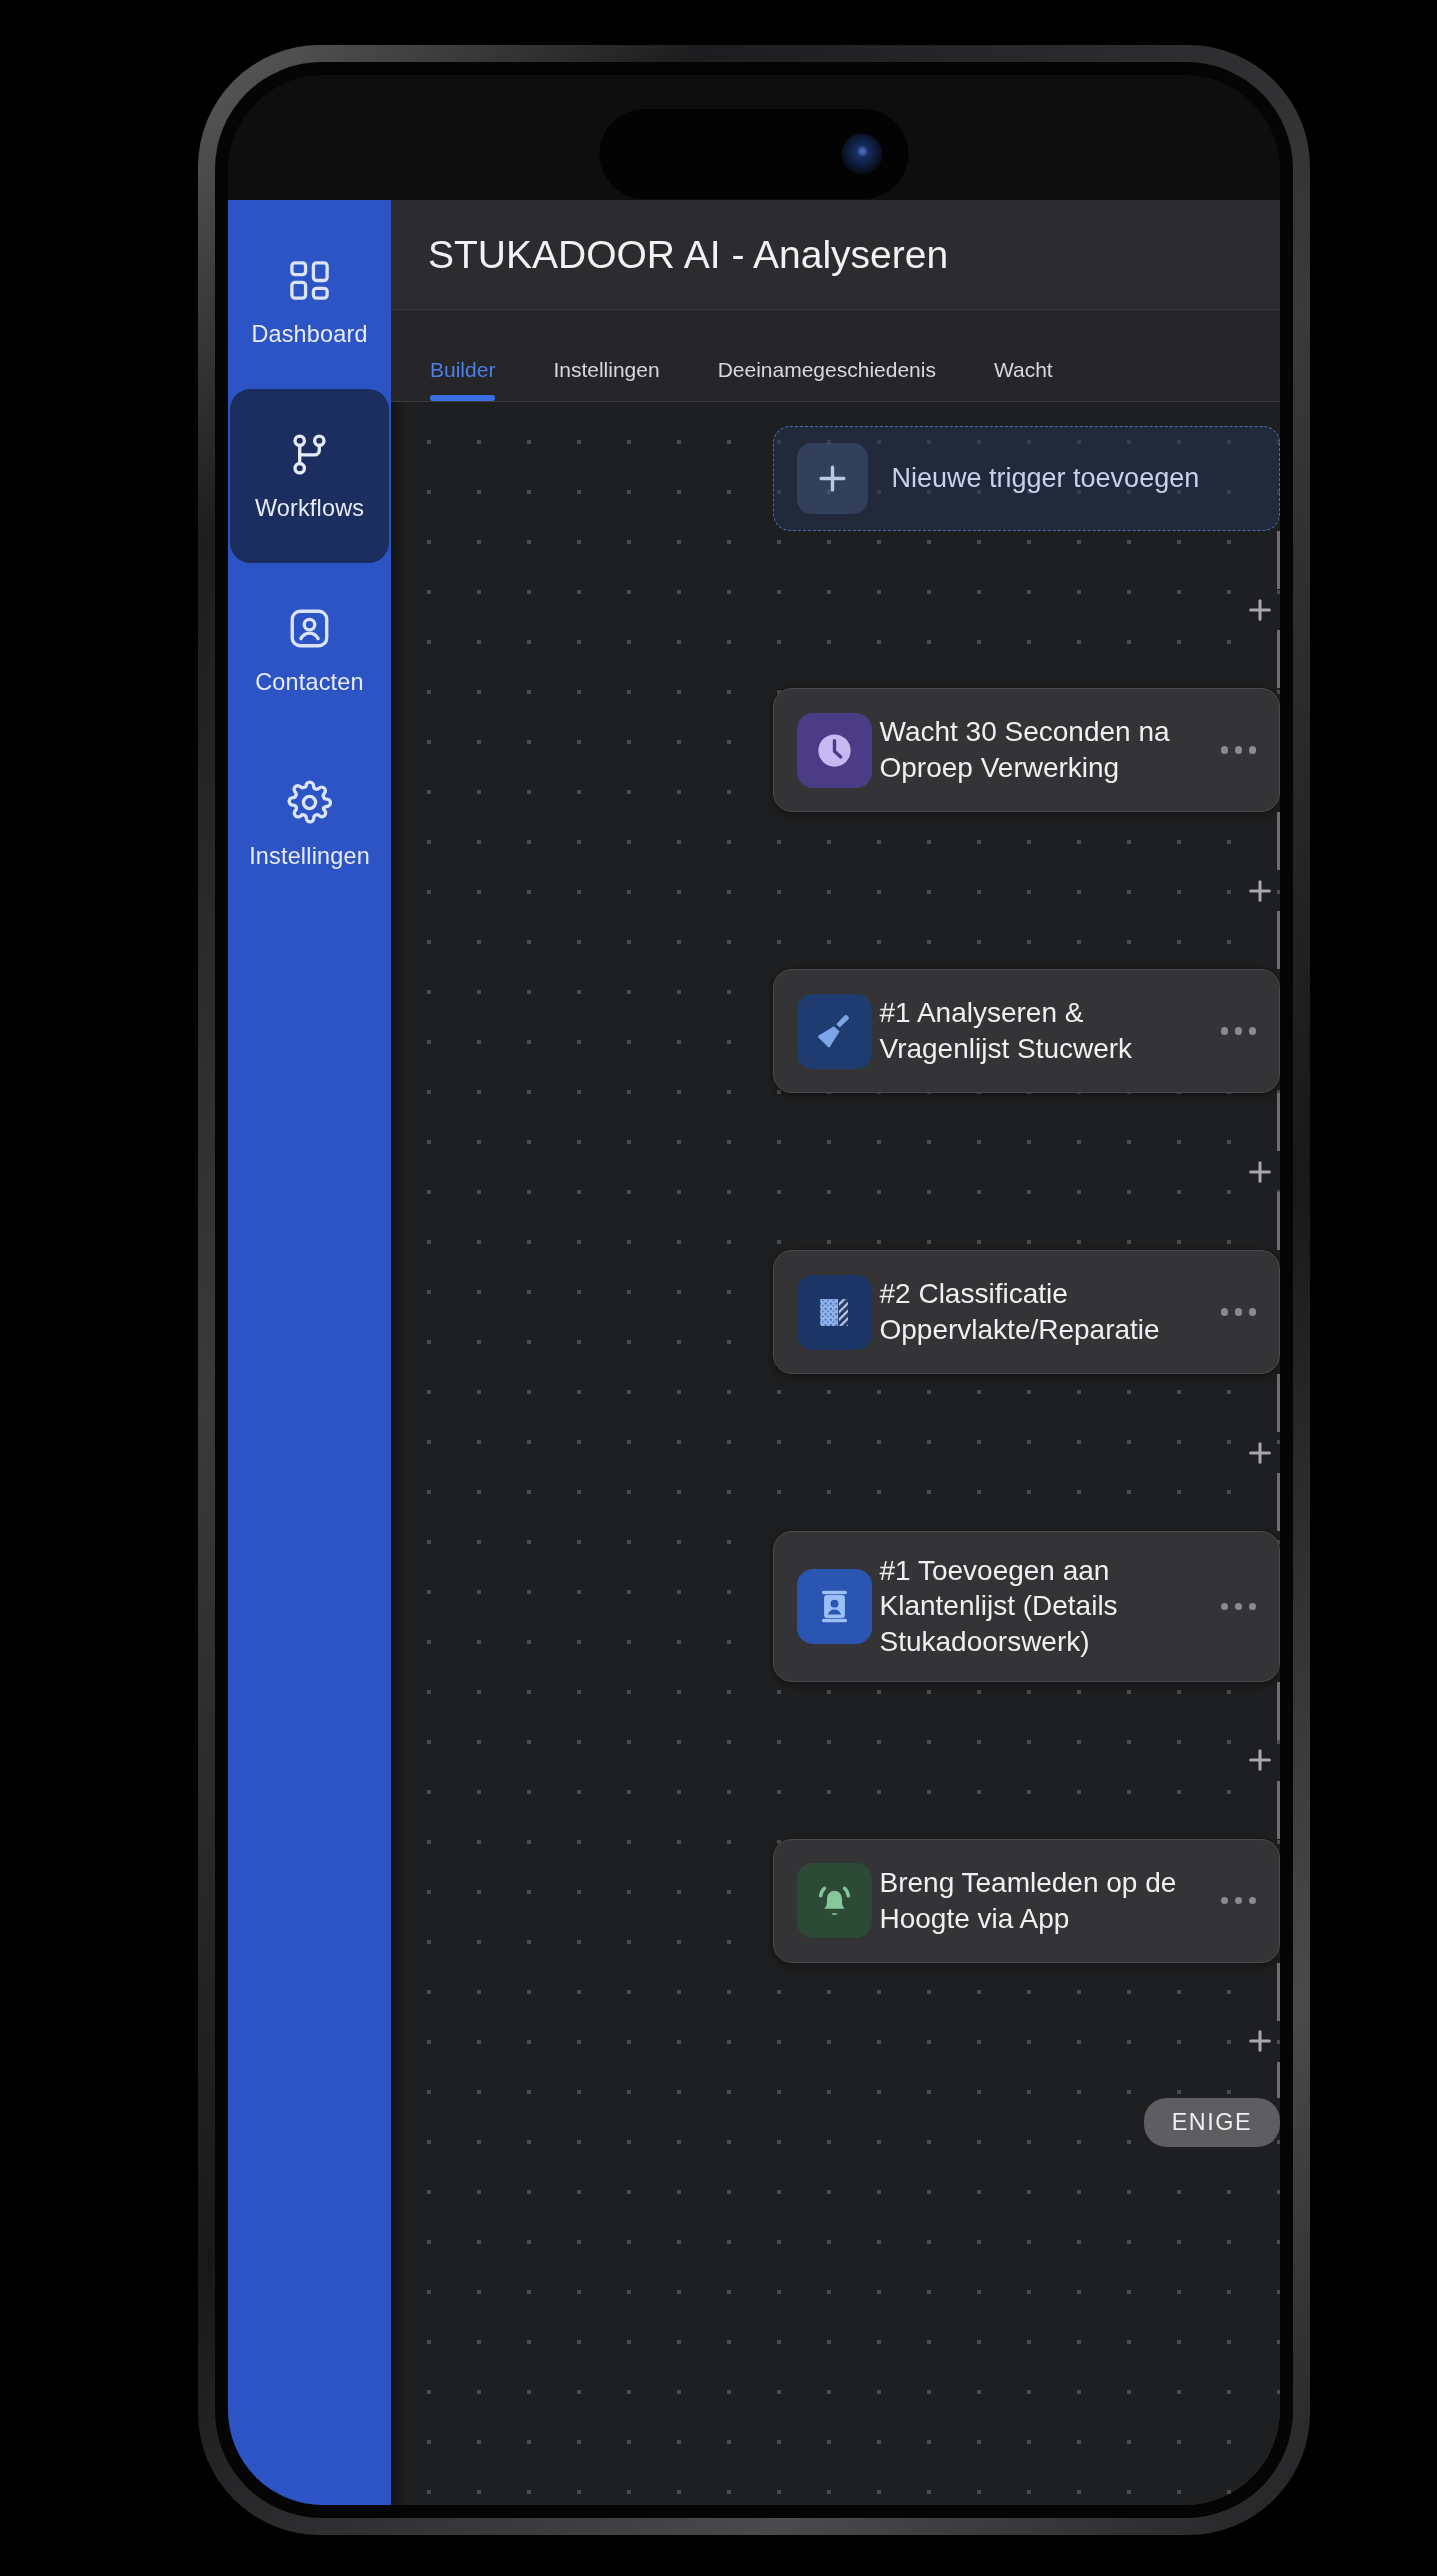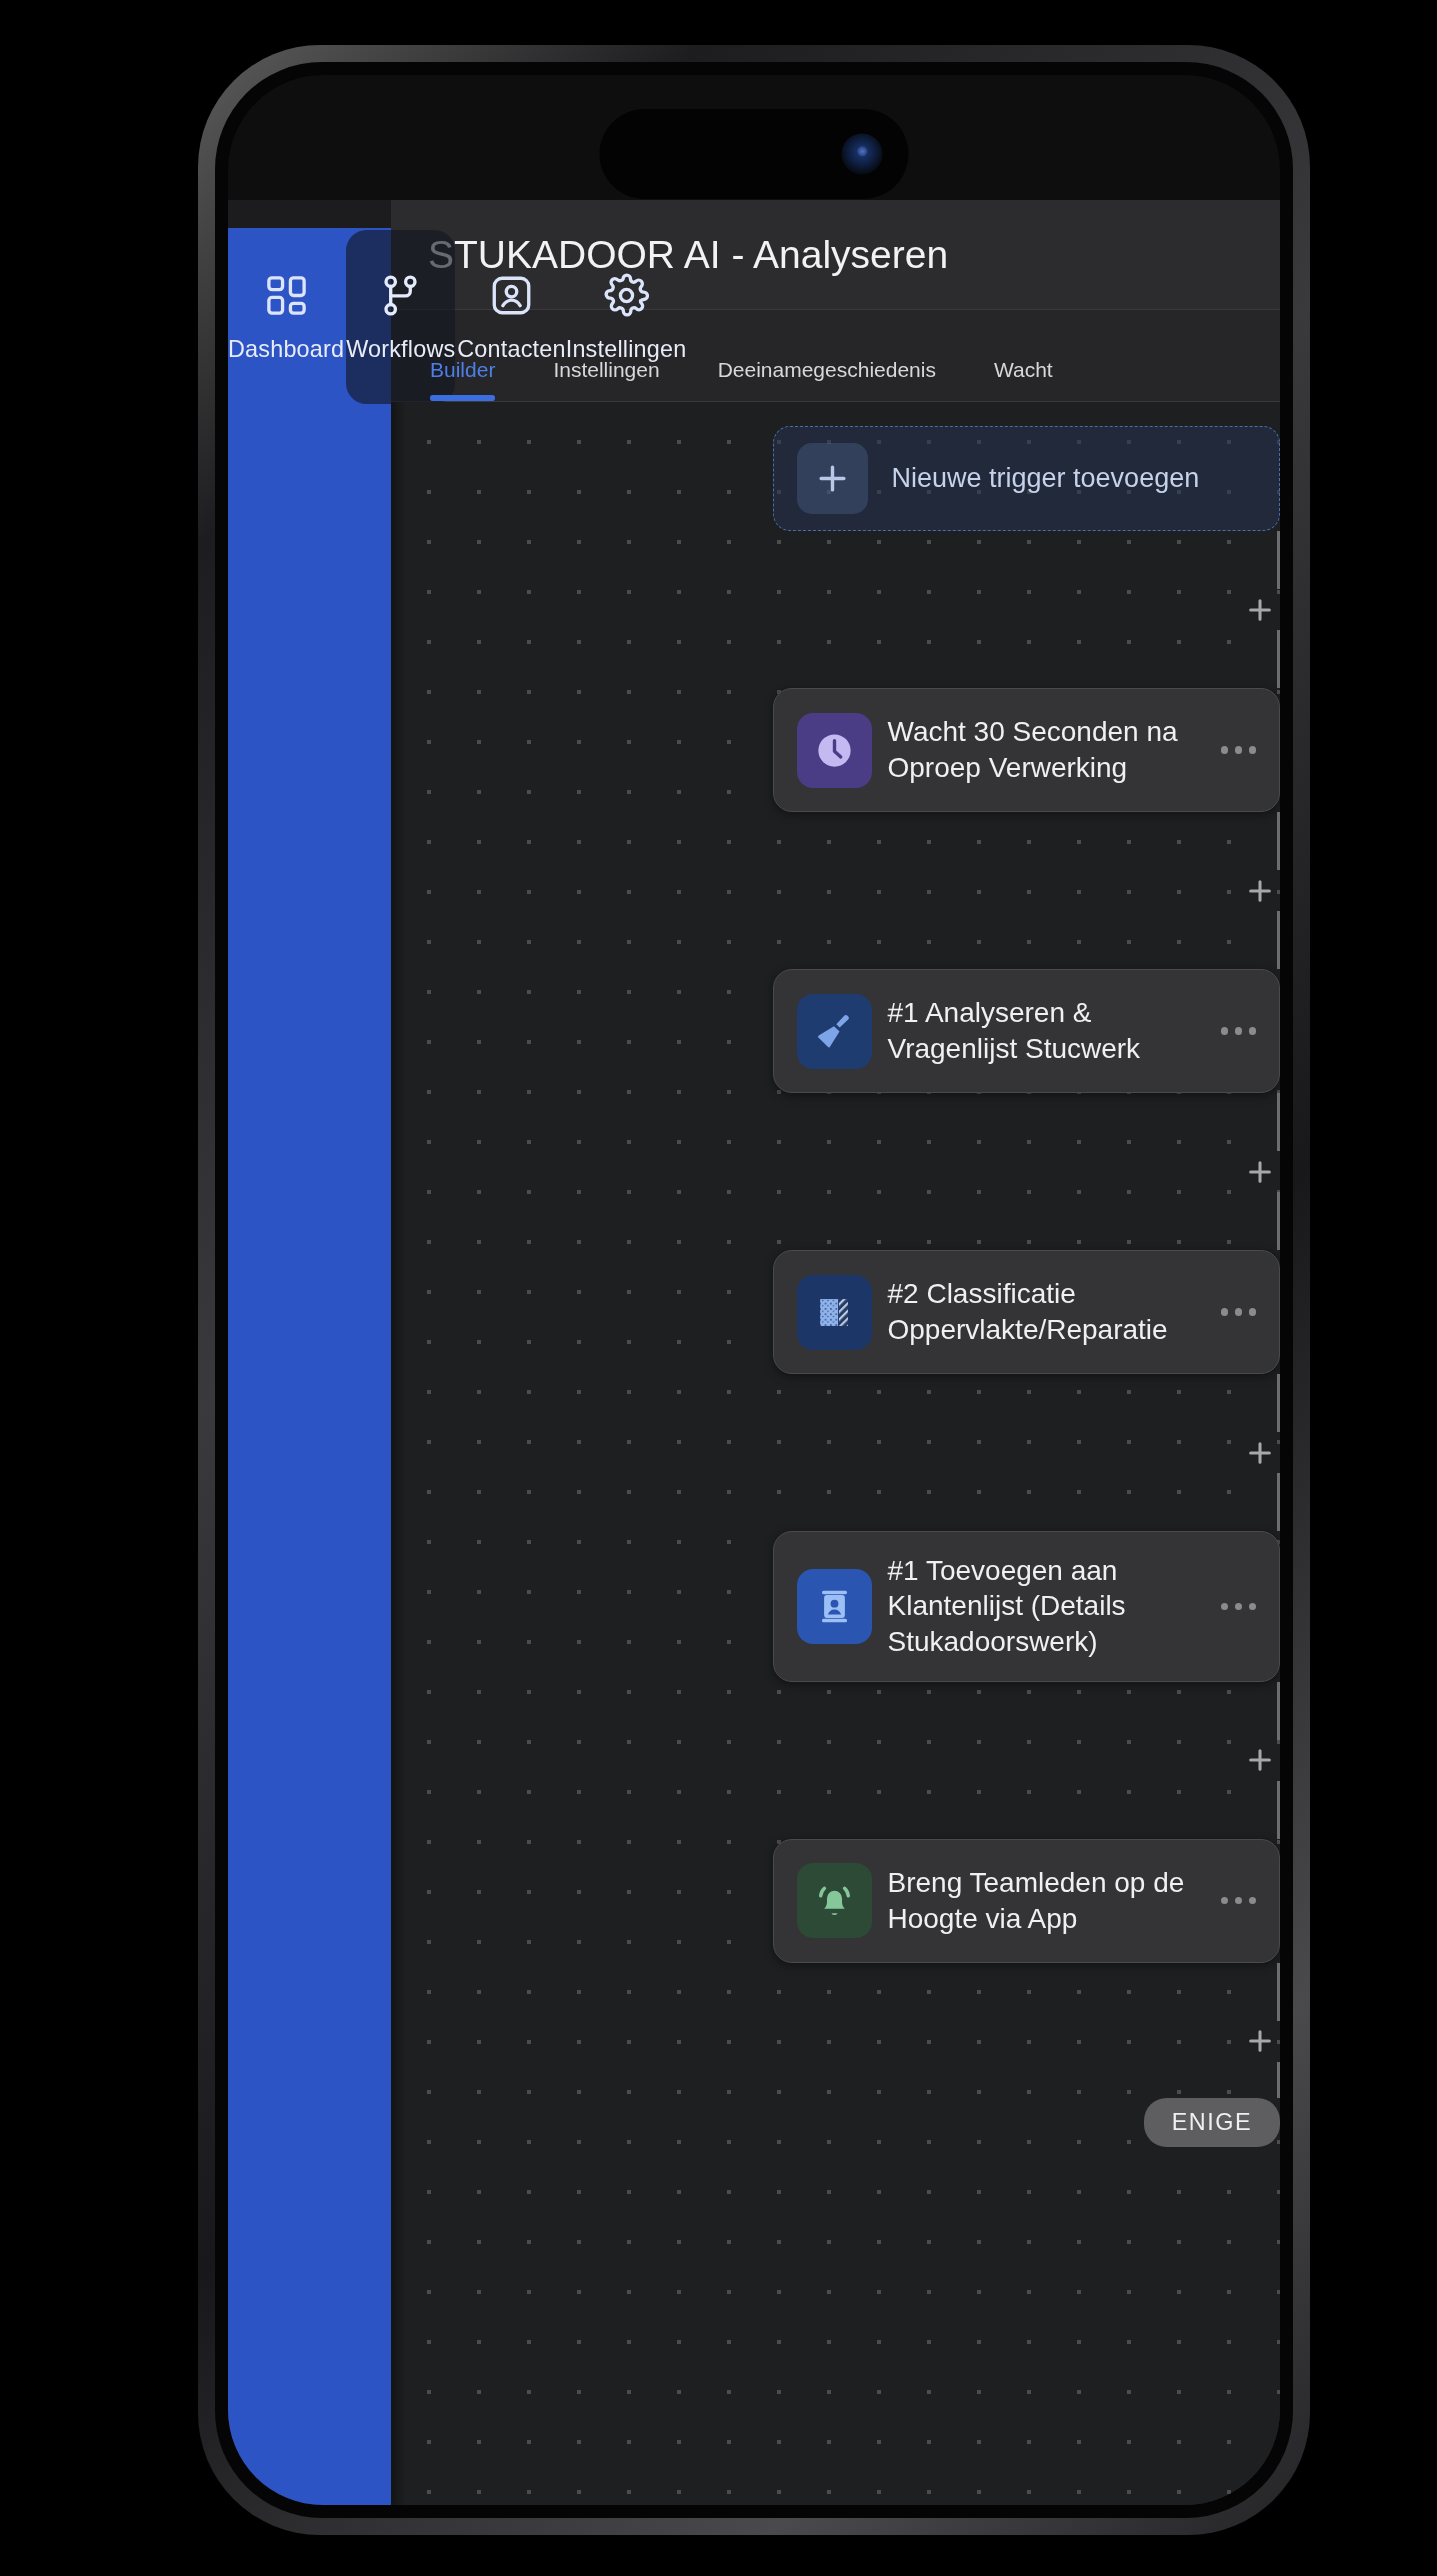--- a/index.html
+++ b/index.html
@@ -61,22 +61,22 @@
   #app {
     position: absolute; left: 0; right: 0;
     top: 125px; bottom: 0;
     display: flex; background: #1c1c1e;
   }
 
   
   #sidebar {
     width: 163px; flex: 0 0 163px;
     background: #2d54c4;
-    padding-top: 2px;
-    display: flex; flex-direction: row; margin-top: 28px;
+    padding-top: 15px;
+    display: flex; flex-direction: column;
   }
   .nav-item {
     height: 174px;
     display: flex; flex-direction: column;
     align-items: center; justify-content: center;
     gap: 17px; cursor: pointer; position: relative;
   }
   .nav-item.active {
     background: rgba(18,22,32,.62);
     border-radius: 20.6px;
@@ -162,21 +162,21 @@
   .plus-btn svg { width: 32px; height: 32px; }
 
   
   .node {
     width: 507px; min-height: 124px;
     background: #343436;
     border: 0.9px solid #4a4a4d;
     border-radius: 19px;
     display: flex; align-items: center;
     padding: 20.6px 19px 20.6px 22.5px;
-    gap: 16px; cursor: pointer;
+    gap: 8px; cursor: pointer;
     box-shadow: 0 2.8px 9.4px rgba(0,0,0,.4);
   }
   .node-icon {
     width: 75px; height: 75px; flex: 0 0 75px;
     border-radius: 16px;
     display: flex; align-items: center; justify-content: center;
   }
   .node-icon svg { width: 43px; height: 43px; display: block; }
   .node-title {
     flex: 1; color: #f0f0f2; font-size: 28px; line-height: 1.28;

